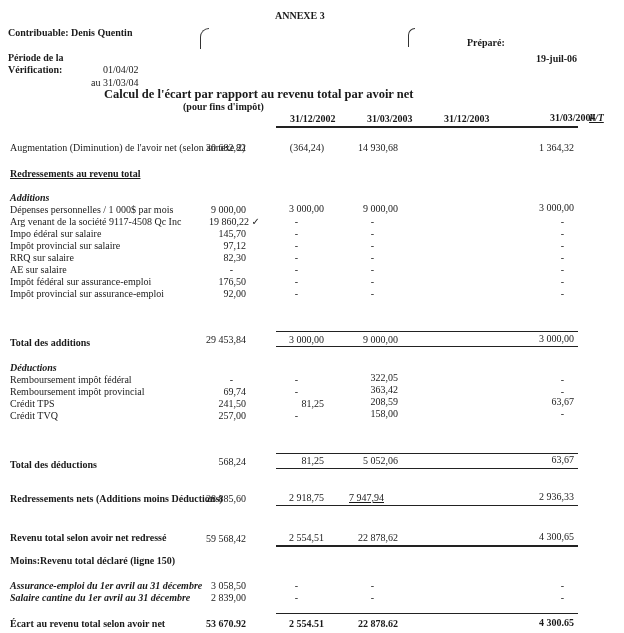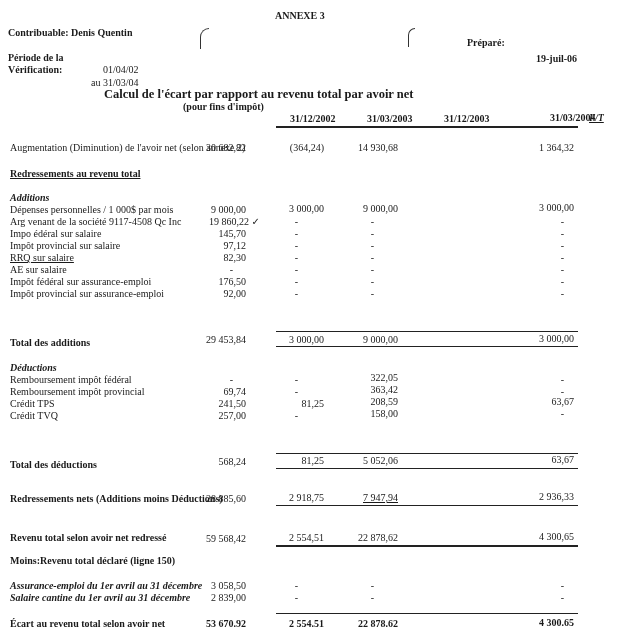--- a/index.html
+++ b/index.html
@@ -68,21 +68,21 @@
 <div class="num" style="right:326px; top:228px;">-</div>
 <div class="num" style="right:250px; top:228px;">-</div>
 <div class="num" style="right:60px; top:228px;">-</div>
 
 <div class="row-label" style="top:240px;">Impôt provincial sur salaire</div>
 <div class="num" style="right:378px; top:240px;">97,12</div>
 <div class="num" style="right:326px; top:240px;">-</div>
 <div class="num" style="right:250px; top:240px;">-</div>
 <div class="num" style="right:60px; top:240px;">-</div>
 
-<div class="row-label" style="top:252px;text-decoration:underline;">RRQ sur salaire</div>
+<div class="row-label" style="top:252px;">RRQ sur salaire</div>
 <div class="num" style="right:378px; top:252px;">82,30</div>
 <div class="num" style="right:326px; top:252px;">-</div>
 <div class="num" style="right:250px; top:252px;">-</div>
 <div class="num" style="right:60px; top:252px;">-</div>
 
 <div class="row-label" style="top:264px;">AE sur salaire</div>
 <div class="num" style="right:391px; top:264px;">-</div>
 <div class="num" style="right:326px; top:264px;">-</div>
 <div class="num" style="right:250px; top:264px;">-</div>
 <div class="num" style="right:60px; top:264px;">-</div>
@@ -137,21 +137,21 @@
 <div class="row-label b" style="top:459px;">Total des déductions</div>
 <div class="num" style="right:378px; top:456px;">568,24</div>
 <div class="num" style="right:300px; top:455px;">81,25</div>
 <div class="num" style="right:226px; top:455px;">5 052,06</div>
 <div class="num" style="right:50px; top:454px;">63,67</div>
 <div class="line" style="left:276px; top:468px; width:302px;"></div>
 
 <div class="row-label b" style="top:493px;">Redressements nets (Additions moins Déductions)</div>
 <div class="num" style="right:378px; top:493px;">28 885,60</div>
 <div class="num" style="right:300px; top:492px;">2 918,75</div>
-<div class="num" style="right:226px; top:492px;text-decoration:underline;">7 947,94</div>
+<div class="num" style="right:240px; top:492px;text-decoration:underline;">7 947,94</div>
 <div class="num" style="right:50px; top:491px;">2 936,33</div>
 <div class="line" style="left:276px; top:505px; width:302px;"></div>
 
 <div class="row-label b" style="top:532px;">Revenu total selon avoir net redressé</div>
 <div class="num" style="right:378px; top:533px;">59 568,42</div>
 <div class="num" style="right:300px; top:532px;">2 554,51</div>
 <div class="num" style="right:226px; top:532px;">22 878,62</div>
 <div class="num" style="right:50px; top:531px;">4 300,65</div>
 <div class="line" style="left:276px; top:545px; width:302px; height:1.8px;"></div>
 

